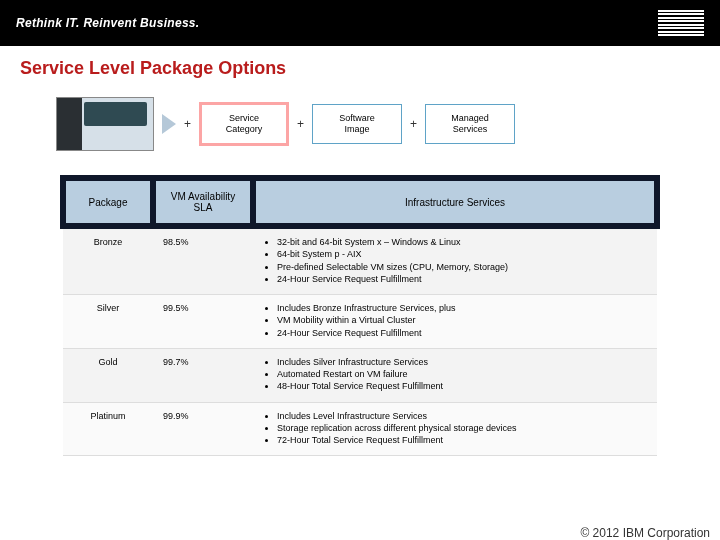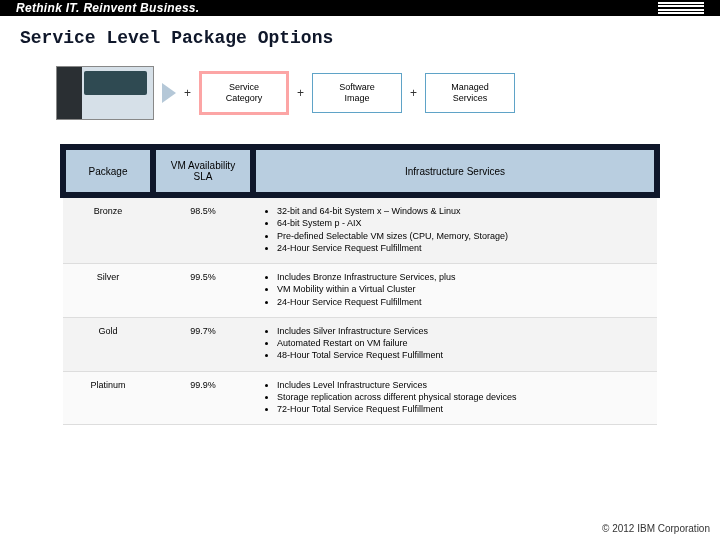--- a/index.html
+++ b/index.html
@@ -7,21 +7,21 @@
     width: 720px;
     height: 540px;
     font-family: Arial, Helvetica, sans-serif;
     background: #fff;
     position: relative;
     overflow: hidden;
   }
   .topbar {
     background: #000;
     color: #fff;
-    height: 16px;
+    height: 46px;
     display: flex;
     align-items: center;
     justify-content: space-between;
     padding: 0 16px;
   }
   .topbar-left {
     font-size: 12px;
     font-style: italic;
     font-weight: bold;
     letter-spacing: 0.3px;
@@ -35,23 +35,22 @@
     width: 46px;
     height: 2px;
     background: #fff;
   }
   .content {
     padding: 12px 20px 0 20px;
   }
   .title {
     font-size: 18px;
     font-weight: bold;
-    color: #0f172a;
+    color: #b91c1c;
     margin-bottom: 18px;
-    font-family: Liberation Mono, monospace;
   }
   .flow-row {
     display: flex;
     align-items: center;
     gap: 8px;
     margin-bottom: 24px;
     padding-left: 36px;
   }
   .thumb {
     width: 98px;
@@ -118,29 +117,29 @@
     font-size: 10px;
   }
   .pkg-table td {
     padding: 8px 10px;
     vertical-align: top;
     border-bottom: 1px solid #ddd;
   }
   .pkg-table tbody tr:nth-child(odd) td { background: #f3f3f3; }
   .pkg-table tbody tr:nth-child(even) td { background: #fafafa; }
   .pkg-table td.c1 { text-align: center; width: 90px; }
-  .pkg-table td.c2 { text-align: center; width: 100px; }
+  .pkg-table td.c2 { width: 100px; }
   .pkg-table td.c3 { text-align: left; }
   .pkg-table ul { list-style: disc; padding-left: 14px; }
   .pkg-table li { margin-bottom: 1px; line-height: 1.25; }
   .footer {
     position: absolute;
     right: 10px;
-    bottom: 6px;
-    font-size: 10px;
+    bottom: 0;
+    font-size: 12px;
     color: #333;
   }
 </style>
 </head>
 <body>
 
 <div class="topbar">
   <div class="topbar-left">Rethink IT. Reinvent Business.</div>
   <div class="ibm-logo">
     <div class="bar"></div>

